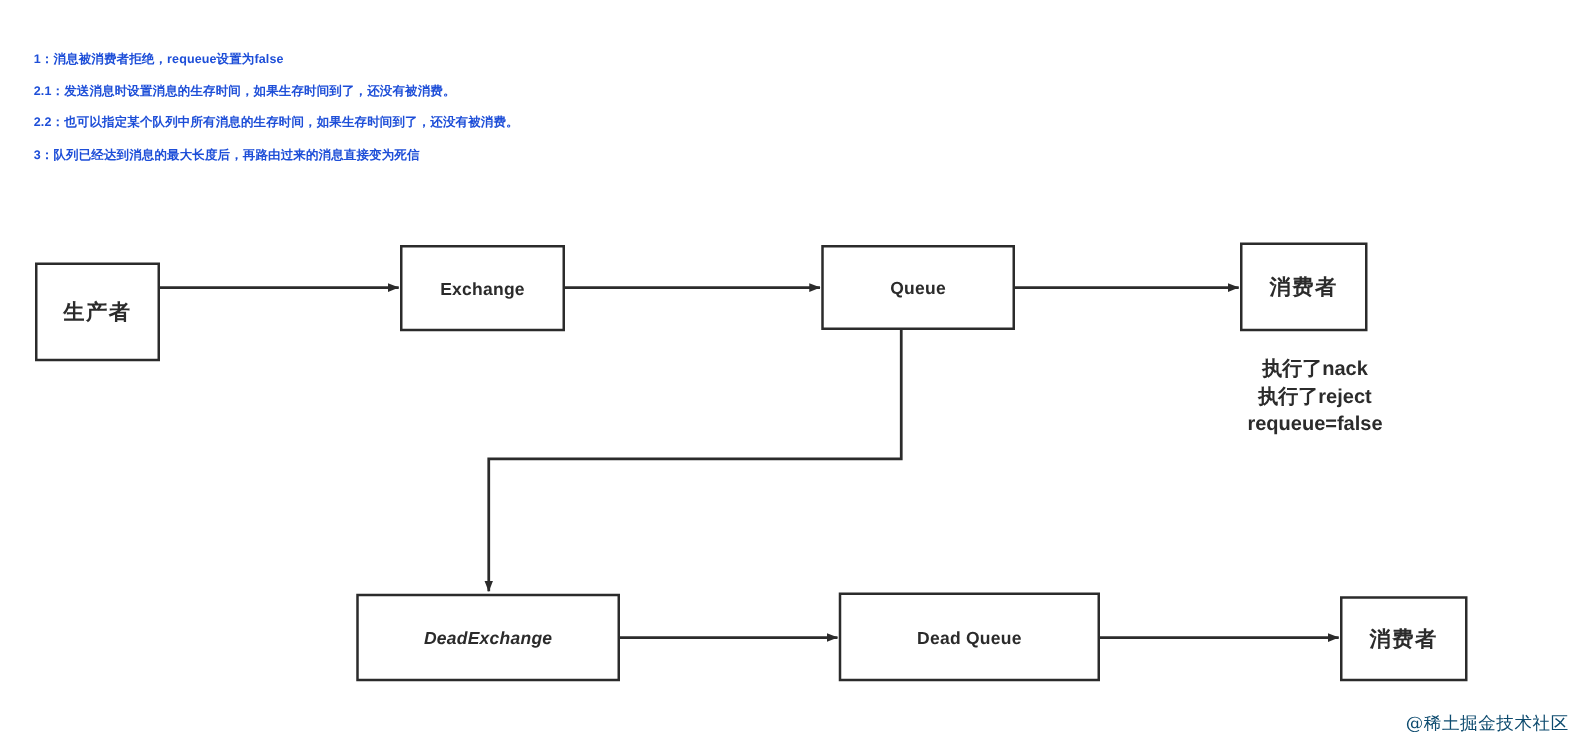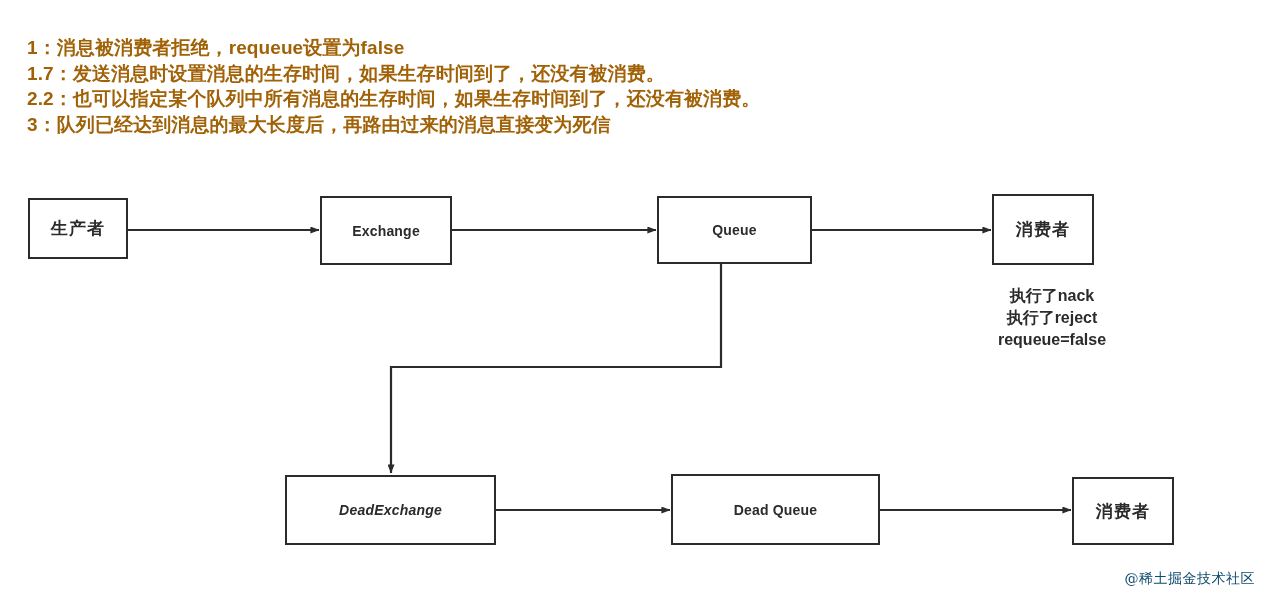--- a/index.html
+++ b/index.html
@@ -18,24 +18,24 @@
   }
 
   
   #notes {
     position: absolute;
     left: 27px;
     top: 35px;
     width: 1100px;
   }
   .note-line {
-    font-size: 19px;
+    font-size: 10px;
     font-weight: bold;
     line-height: 25.5px;
-    color: #a16207;
+    color: #1d4ed8;
     white-space: pre;
     letter-spacing: 0.1px;
   }
 
   
   #diagram {
     position: absolute;
     left: 0;
     top: 0;
     width: 1269px;
@@ -91,21 +91,21 @@
     font-family: "DejaVu Serif", "Liberation Serif", serif;
     letter-spacing: 0.5px;
     user-select: none;
   }
 </style>
 </head>
 <body>
 
 <div id="notes">
   <div class="note-line">1：消息被消费者拒绝，requeue设置为false</div>
-  <div class="note-line">1.7：发送消息时设置消息的生存时间，如果生存时间到了，还没有被消费。</div>
+  <div class="note-line">2.1：发送消息时设置消息的生存时间，如果生存时间到了，还没有被消费。</div>
   <div class="note-line">2.2：也可以指定某个队列中所有消息的生存时间，如果生存时间到了，还没有被消费。</div>
   <div class="note-line">3：队列已经达到消息的最大长度后，再路由过来的消息直接变为死信</div>
 </div>
 
 <div id="diagram">
 
   <svg id="wires" viewBox="0 0 1269 596">
     <defs>
       <marker id="arrowhead" markerWidth="9" markerHeight="7" refX="8.6" refY="3.5" orient="auto" markerUnits="userSpaceOnUse">
         <polygon points="0,0 9,3.5 0,7" fill="#2b2b2b"></polygon>
@@ -118,21 +118,21 @@
 
     <line x1="786" y1="230" x2="991" y2="230" stroke="#2b2b2b" stroke-width="2.2" marker-end="url(#arrowhead)"></line>
 
     <polyline points="721,264 721,367 391,367 391,473" fill="none" stroke="#2b2b2b" stroke-width="2.2" marker-end="url(#arrowhead)"></polyline>
 
     <line x1="496" y1="510" x2="670" y2="510" stroke="#2b2b2b" stroke-width="2.2" marker-end="url(#arrowhead)"></line>
 
     <line x1="880" y1="510" x2="1071" y2="510" stroke="#2b2b2b" stroke-width="2.2" marker-end="url(#arrowhead)"></line>
   </svg>
 
-  <div class="node cjk" style="left:28px; top:198px; width:100px; height:61px;">
+  <div class="node cjk" style="left:28px; top:210px; width:100px; height:79px;">
     <span class="node-label">生产者</span>
   </div>
 
   <div class="node" style="left:320px; top:196px; width:132px; height:69px;">
     <span class="node-label">Exchange</span>
   </div>
 
   <div class="node" style="left:657px; top:196px; width:155px; height:68px;">
     <span class="node-label">Queue</span>
   </div>

